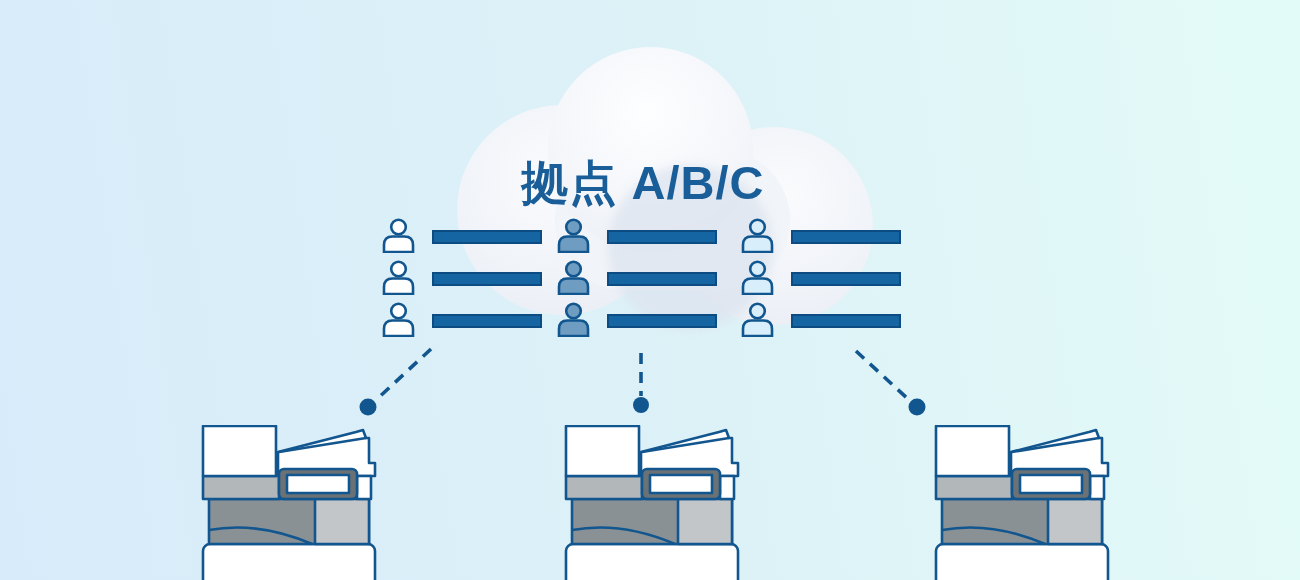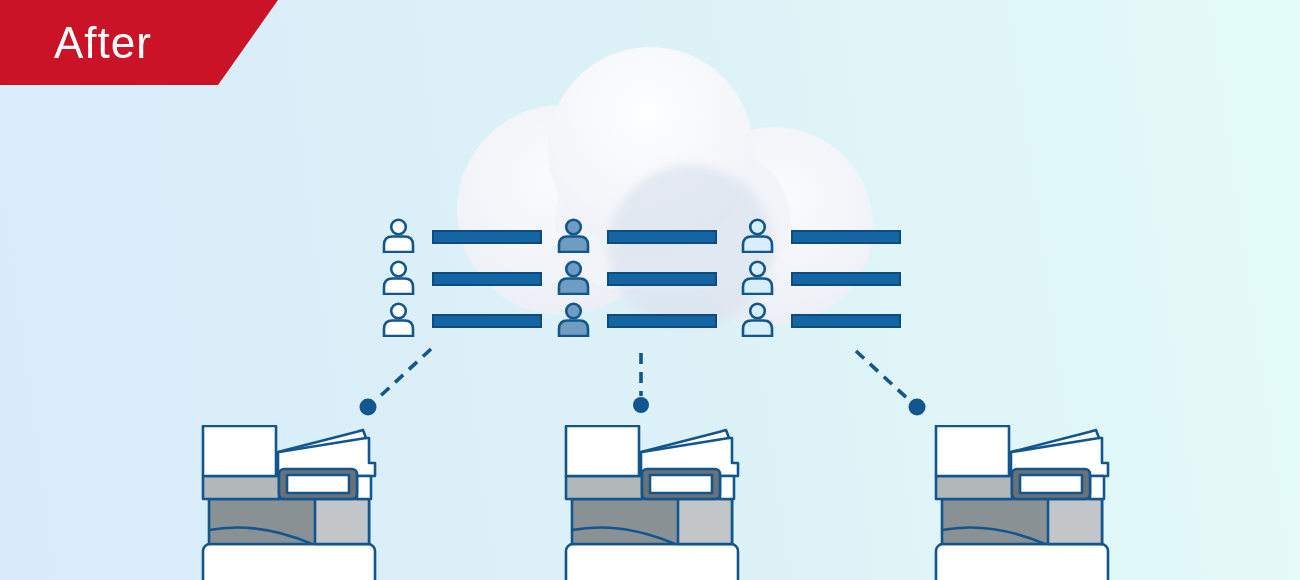--- a/index.html
+++ b/index.html
@@ -77,29 +77,27 @@
       <rect class="pr pr-band" x="3" y="51" width="76" height="23"></rect>
       <rect class="pr pr-white" x="3" y="1" width="73" height="50"></rect>
       <rect class="pr pr-panel" x="79" y="44" width="78" height="30" rx="5"></rect>
       <rect class="pr pr-white" x="87" y="50" width="62" height="18"></rect>
     </symbol>
   </defs>
 </svg>
 
 <div class="stage">
 
-  <div class="ribbon">
-    <span>After</span>
-  </div>
 
   <div class="cloud-lobe c-left"></div>
   <div class="cloud-lobe c-right"></div>
   <div class="cloud-lobe c-fill"></div>
   <div class="cloud-lobe c-top"></div>
   <div class="c-inner"></div>
+  <div class="cloud-label">拠点 A/B/C</div>
 
   <div class="ugroup g1">
     <div class="urow">
       <svg class="uicon" width="33" height="35" viewBox="0 0 33 35">
           <use href="#sym-user"></use>
         </svg>
       <div class="bar"></div>
     </div>
     <div class="urow">
       <svg class="uicon" width="33" height="35" viewBox="0 0 33 35">

